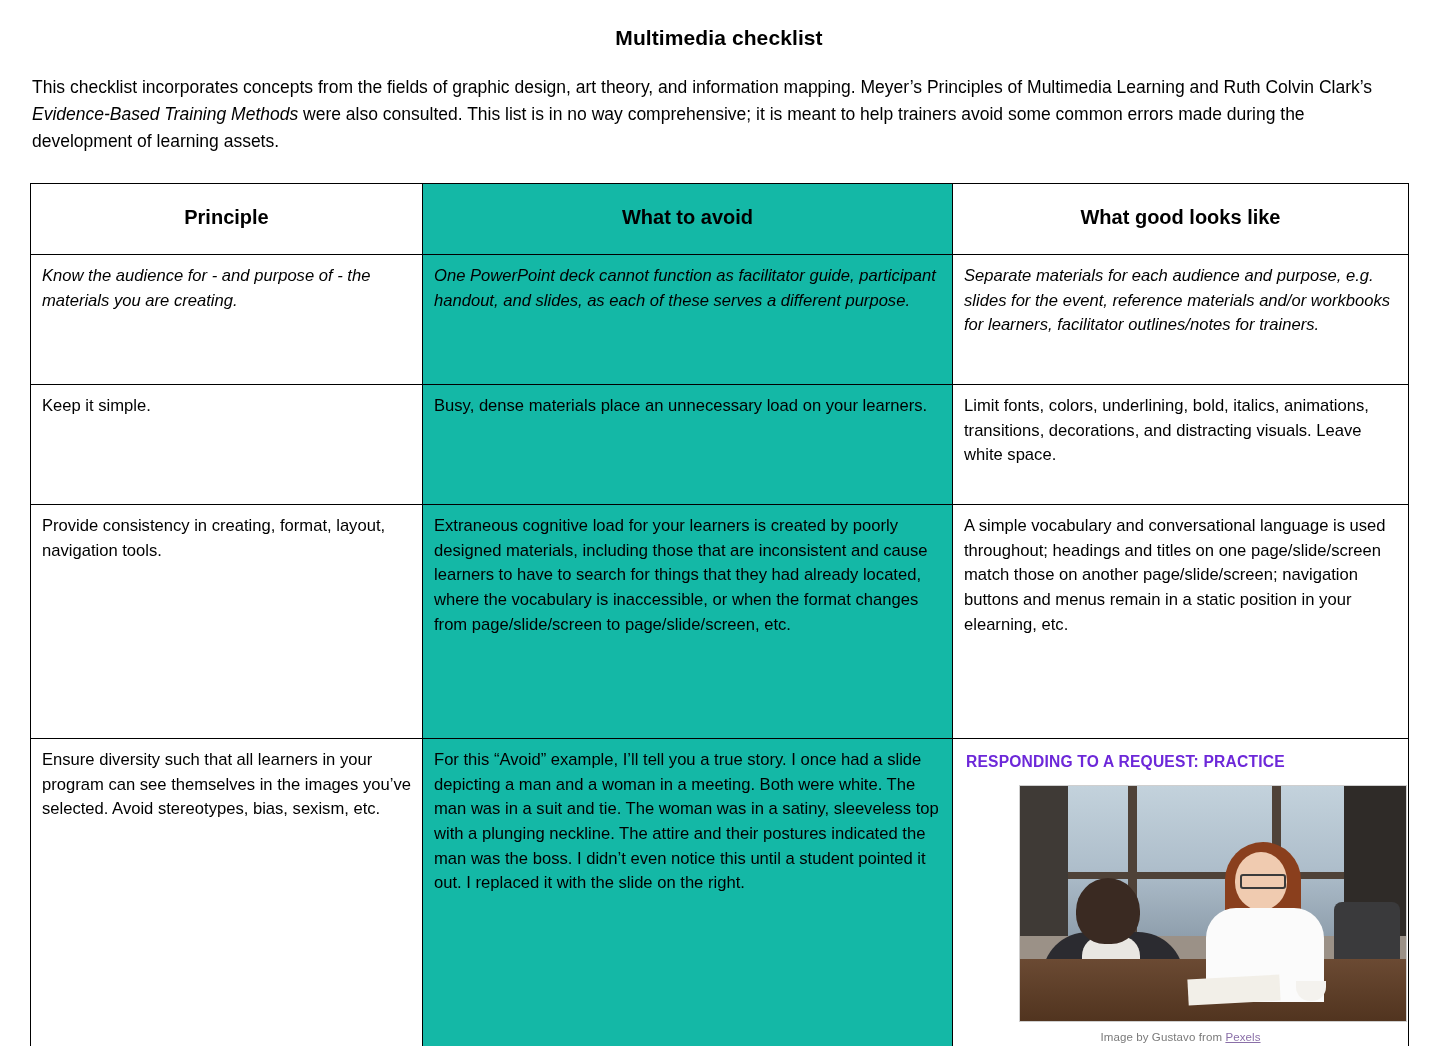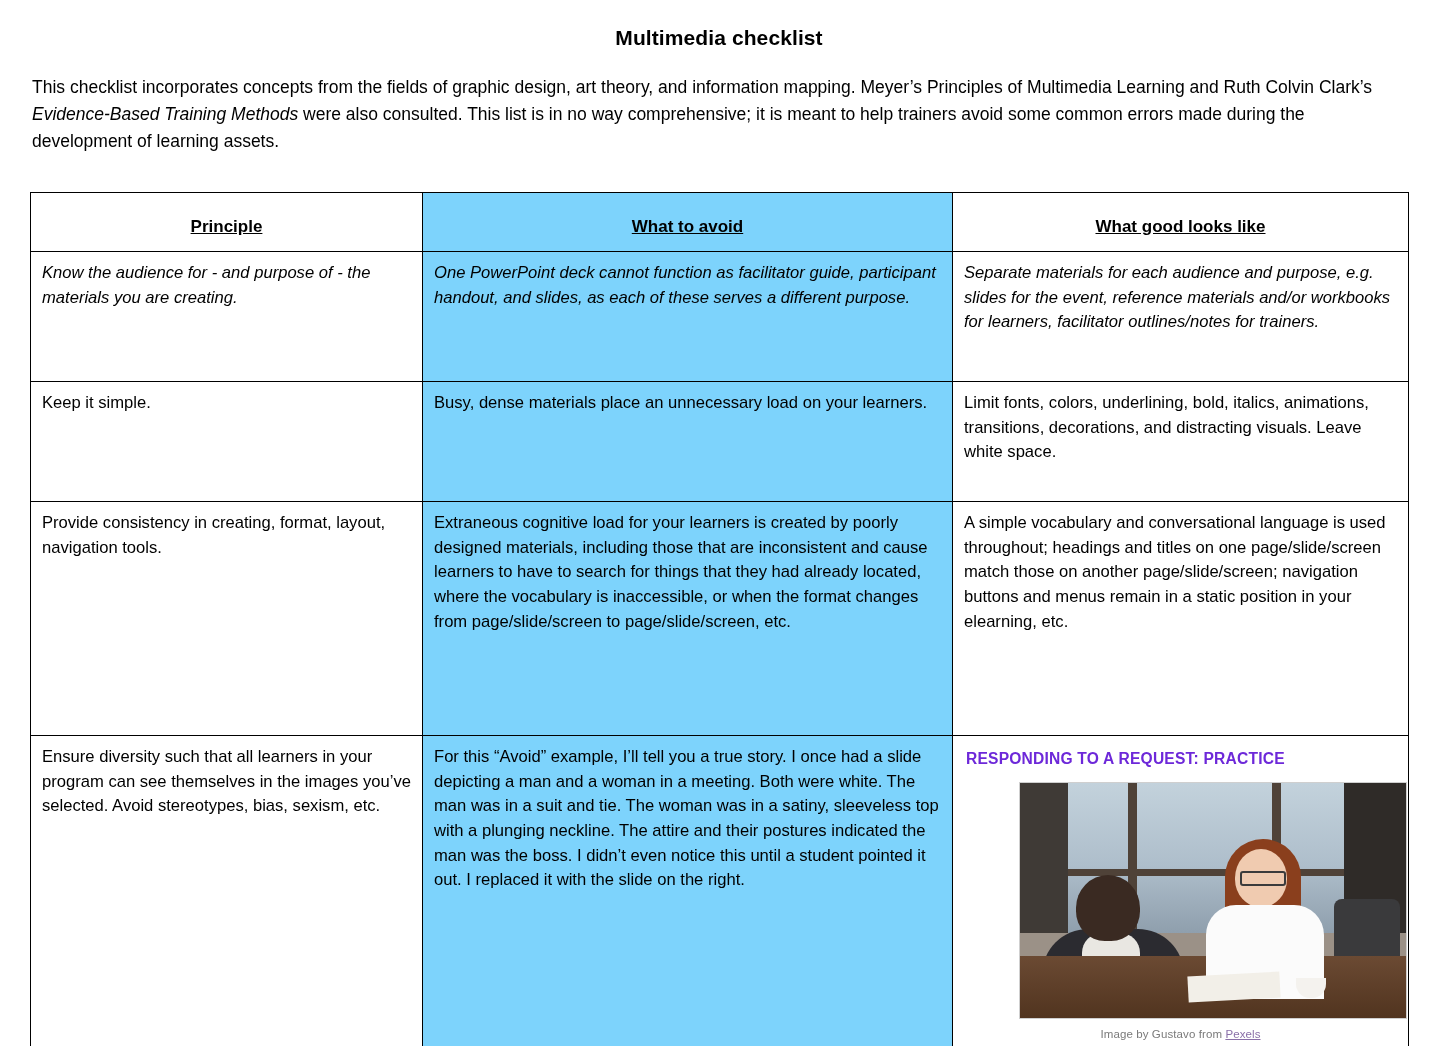--- a/index.html
+++ b/index.html
@@ -24,21 +24,21 @@
   .doc-title {
     text-align: center;
     font-size: 21px;
     font-weight: bold;
     margin: 0 0 24px 0;
     letter-spacing: 0.1px;
   }
   .intro {
     font-size: 17.5px;
     line-height: 1.55;
-    margin: 0 0 37px 0;
+    margin: 0 0 28px 0;
     padding: 0 2px;
   }
   .intro em {
     font-style: italic;
   }
   table.checklist {
     border-collapse: collapse;
     width: 1378px;
     margin: 0 auto;
     table-layout: fixed;
@@ -47,32 +47,31 @@
   table.checklist td {
     border: 1px solid #000000;
     vertical-align: top;
     padding: 9px 11px 12px 11px;
     font-size: 16.6px;
     line-height: 1.48;
   }
   table.checklist th {
     text-align: center;
     font-weight: bold;
-    font-size: 17px;
+    font-size: 20px;
     height: 50px;
     vertical-align: middle;
     padding-top: 8px;
-    padding-bottom: 0;
-    text-decoration: underline;
+    padding-bottom: 12px;
   }
   .col-principle { width: 392px; }
   .col-avoid { width: 530px; }
   .col-good { width: 456px; }
 
-  .shaded { background: #7dd3fc; margin-top: 27px; }
+  .shaded { background: #14b8a6; margin-top: 27px; }
 
   
   tr.r1 td { height: 108px; font-style: italic; }
   tr.r2 td { height: 98px; }
   tr.r3 td { height: 212px; }
   tr.r4 td { height: 300px; }
 
   .slide-preview {
     width: 100%;
   }

